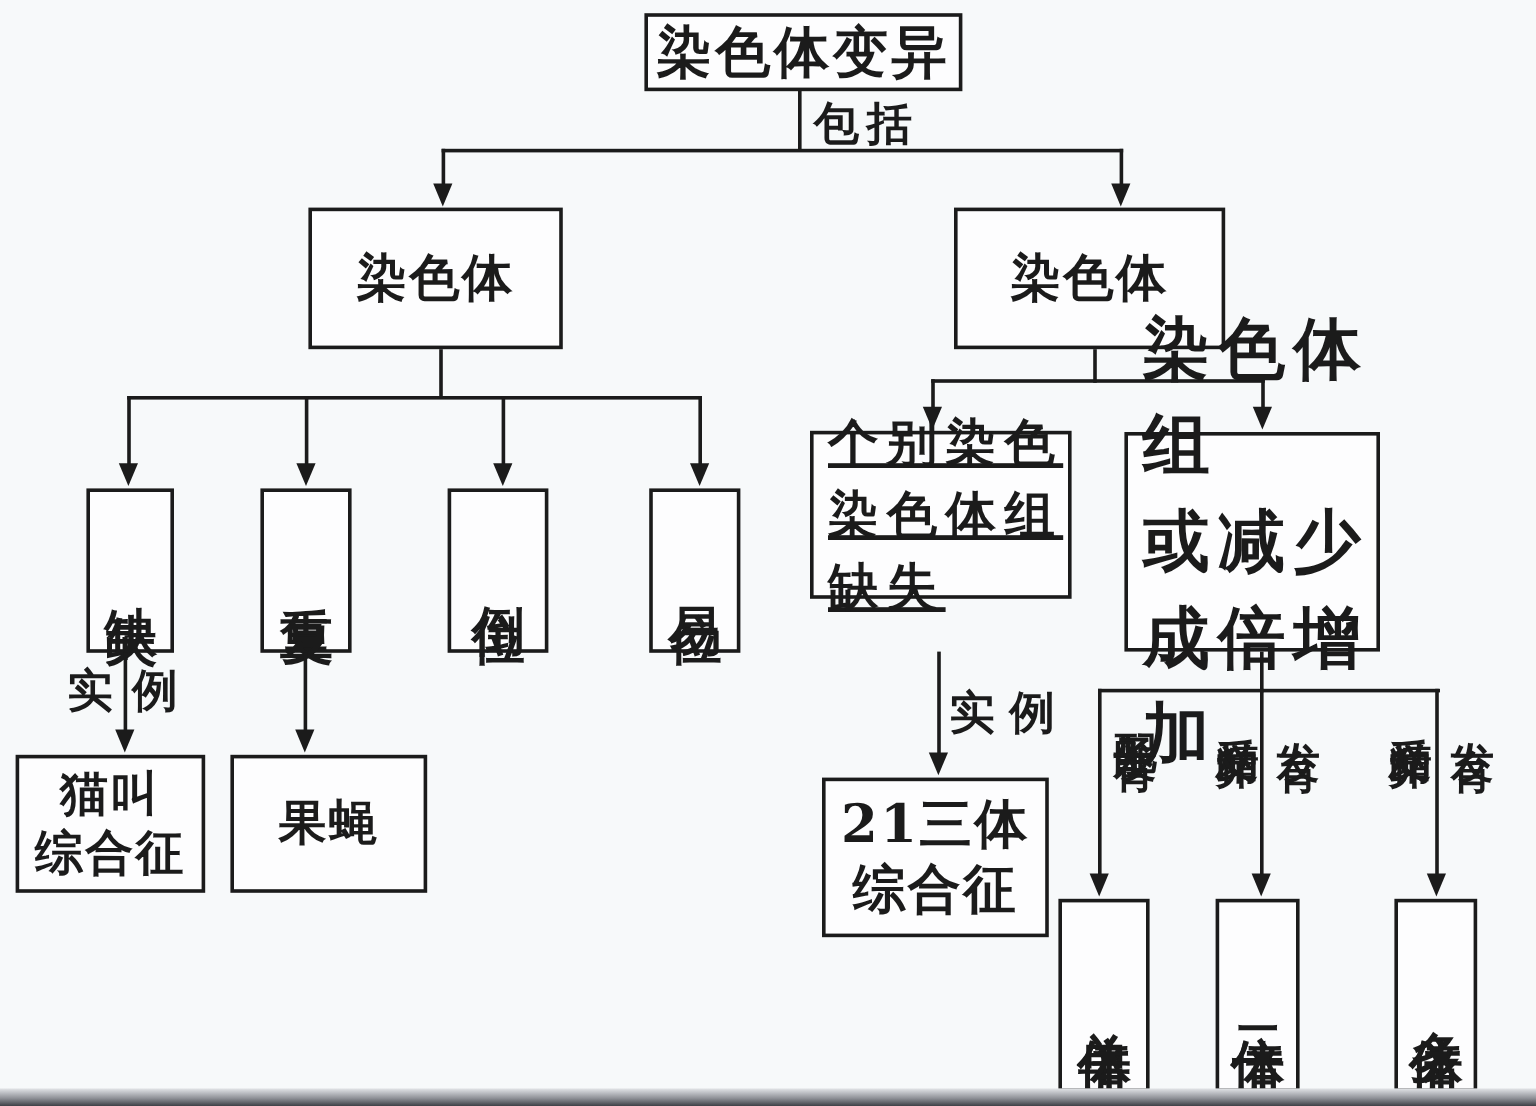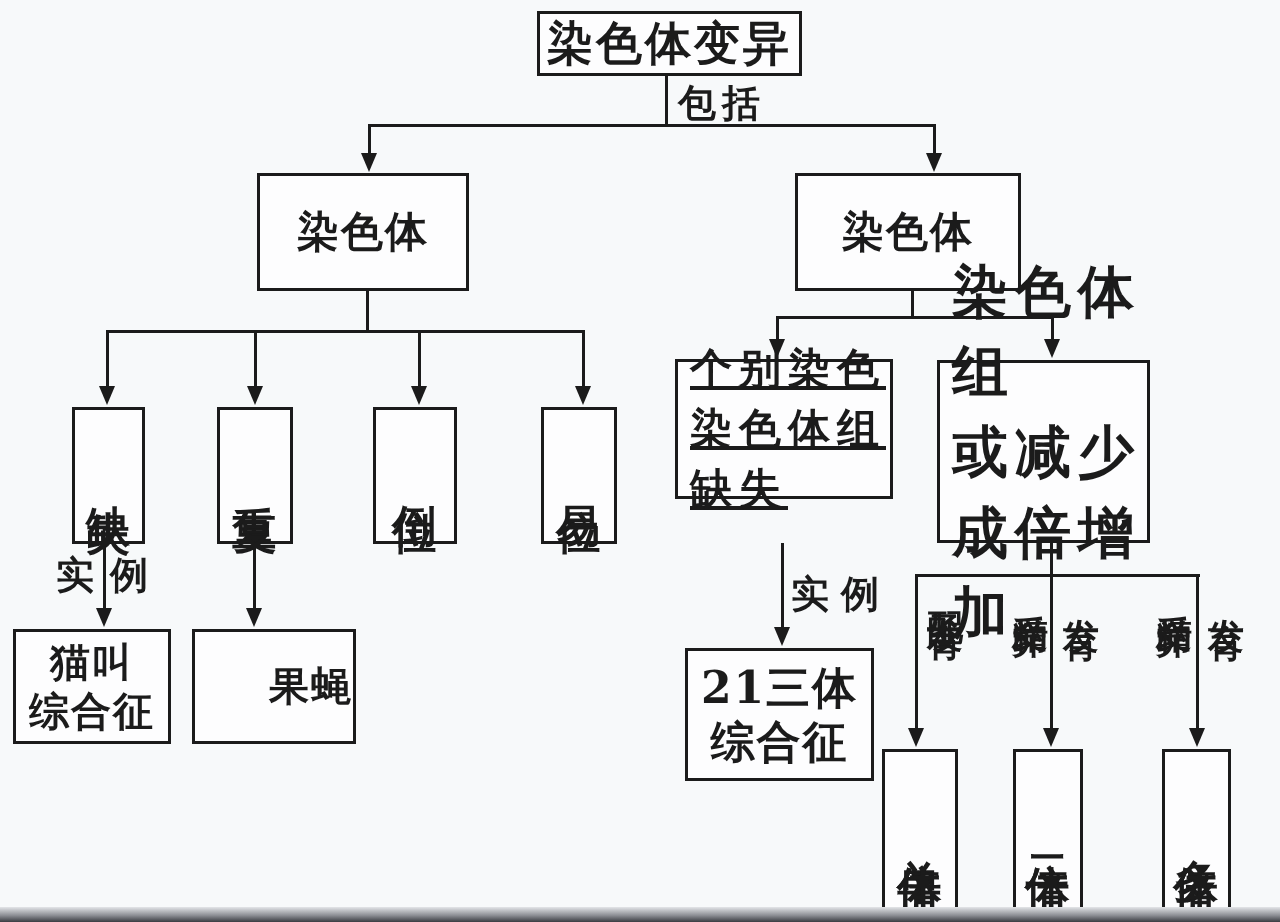--- a/index.html
+++ b/index.html
@@ -116,21 +116,21 @@
   <div class="arr-down" style="left:96px; top:608px;"></div>
   <div class="lbl" style="left:56px; top:550px; font-size:38px; letter-spacing:16px;">实例</div>
 
   <div class="vline" style="left:253px; top:544px; height:66px;"></div>
   <div class="arr-down" style="left:246px; top:608px;"></div>
 
   <div class="box" style="left:13px; top:629px; width:158px; height:115px; font-size:40px; letter-spacing:2px;">
     <div>猫叫</div>
     <div>综合征</div>
   </div>
-  <div class="box" style="left:192px; top:629px; width:164px; height:115px; font-size:40px; letter-spacing:2px;align-items:flex-end;">
+  <div class="box" style="left:192px; top:629px; width:164px; height:115px; font-size:40px; letter-spacing:2px;">
     <div>果蝇</div>
   </div>
 
   <div class="box" style="left:795px; top:173px; width:226px; height:118px; font-size:42px; letter-spacing:2px;">
     <div>染色体</div>
   </div>
 
   <div class="vline" style="left:911px; top:291px; height:28px;"></div>
   <div class="hline" style="left:776px; top:316px; width:278px;"></div>
 

